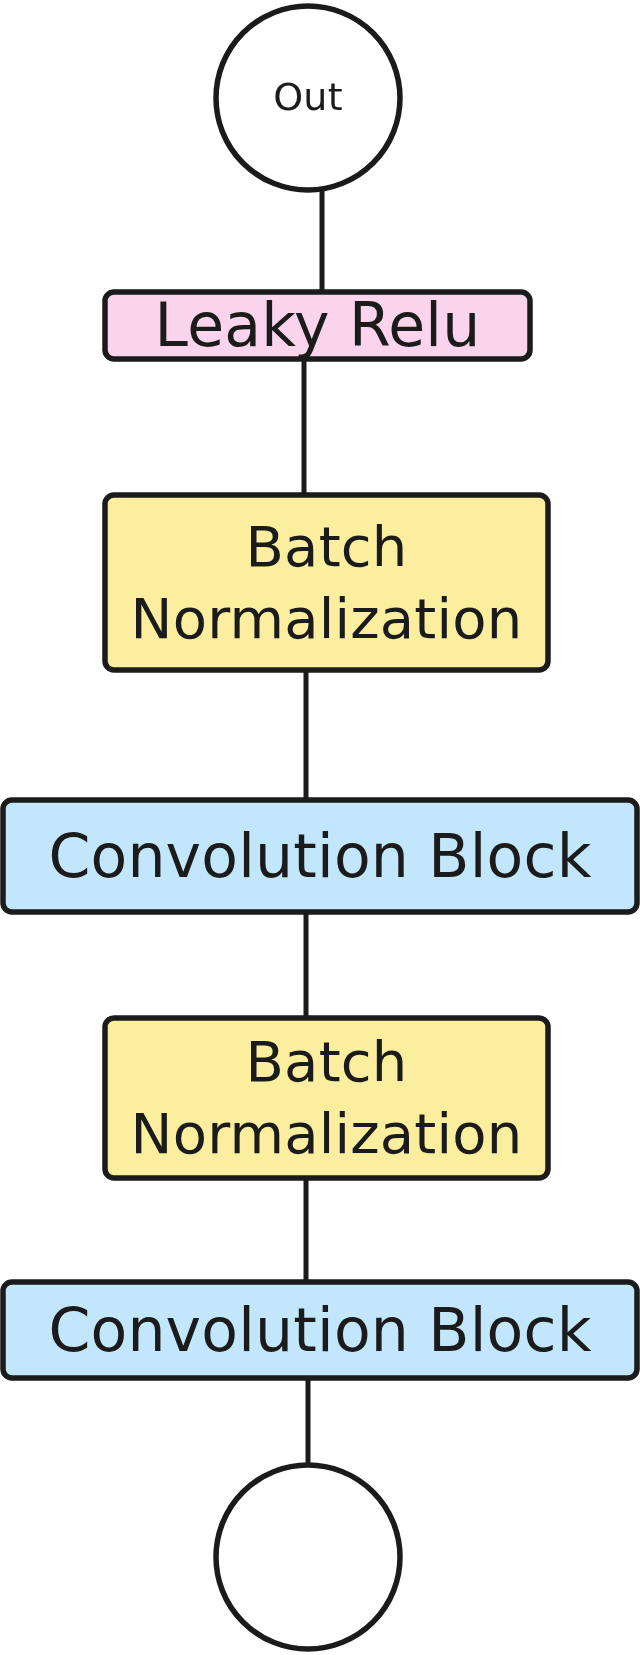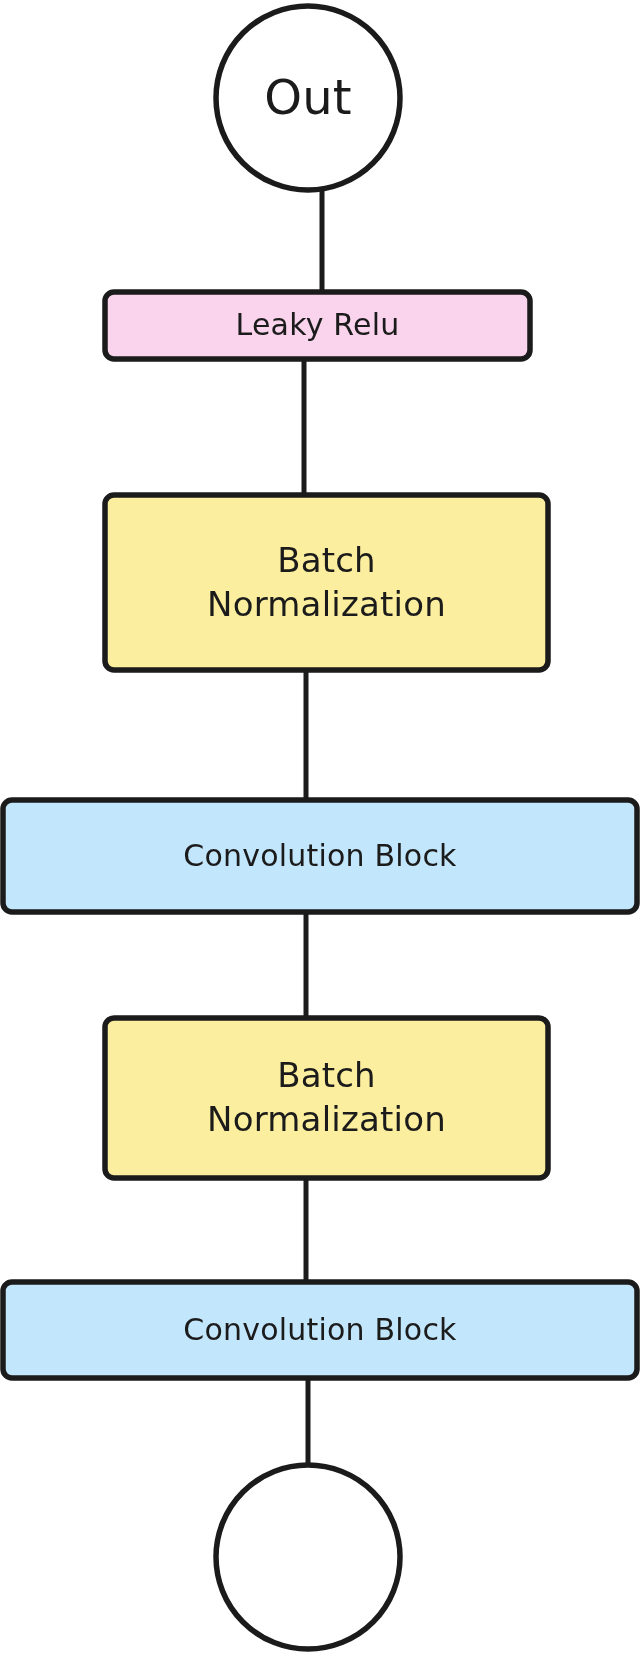--- a/index.html
+++ b/index.html
@@ -30,27 +30,27 @@
     align-items: center;
     justify-content: center;
     text-align: center;
     color: #1b1b1b;
     font-weight: 400;
     letter-spacing: 0.2px;
     pointer-events: none;
     line-height: 1.15;
   }
   .terminal-label {
-    font-size: 48px;
+    font-size: 38px;
   }
   .box-label {
-    font-size: 30px;
+    font-size: 60px;
   }
   .box-label.two-line {
-    font-size: 34px;
+    font-size: 56px;
     line-height: 1.28;
   }
 </style>
 </head>
 <body>
 
 <div id="canvas">
 
   <svg class="flow-svg" viewBox="0 0 640 1655">
 

